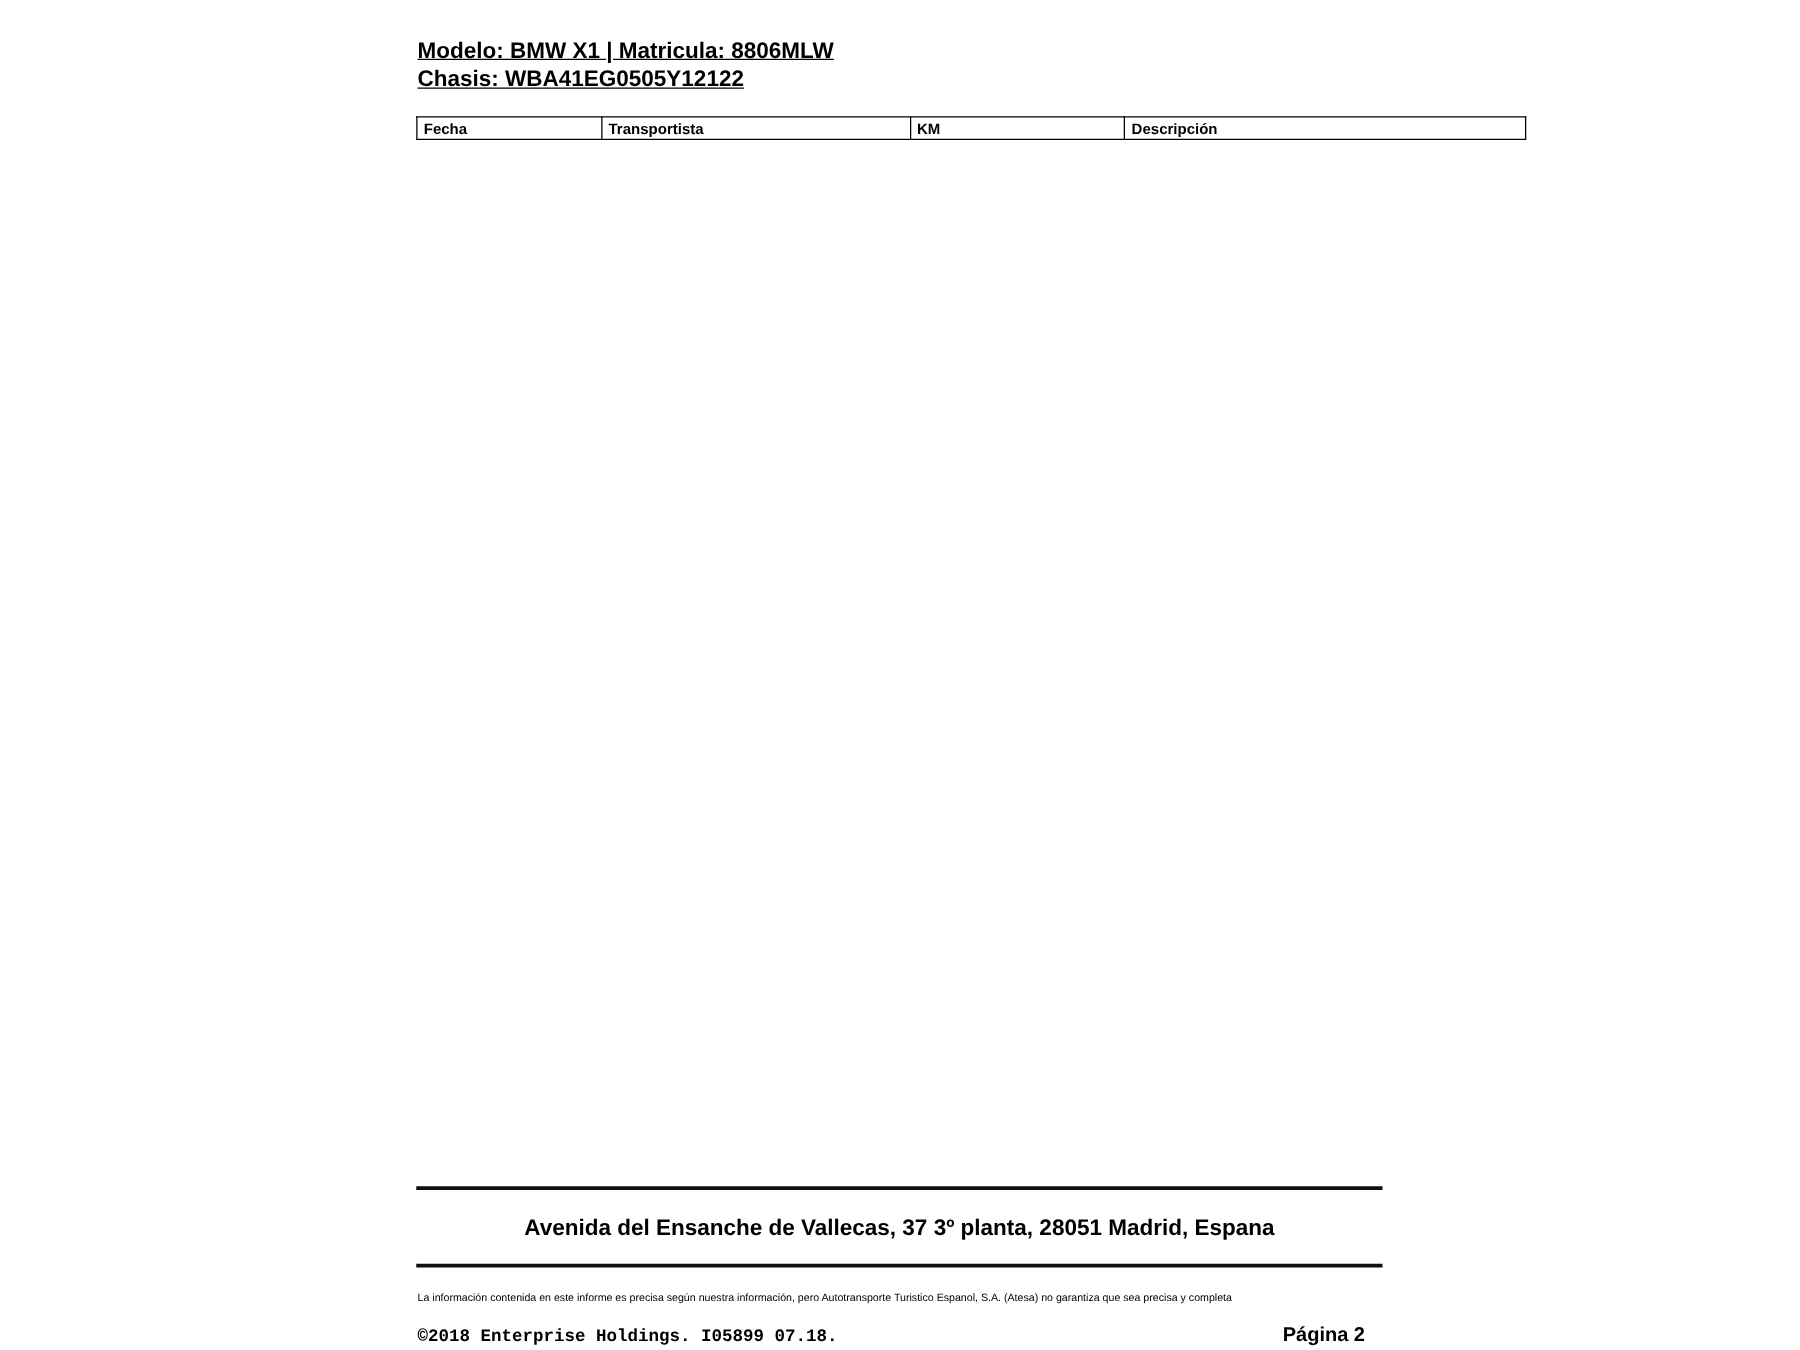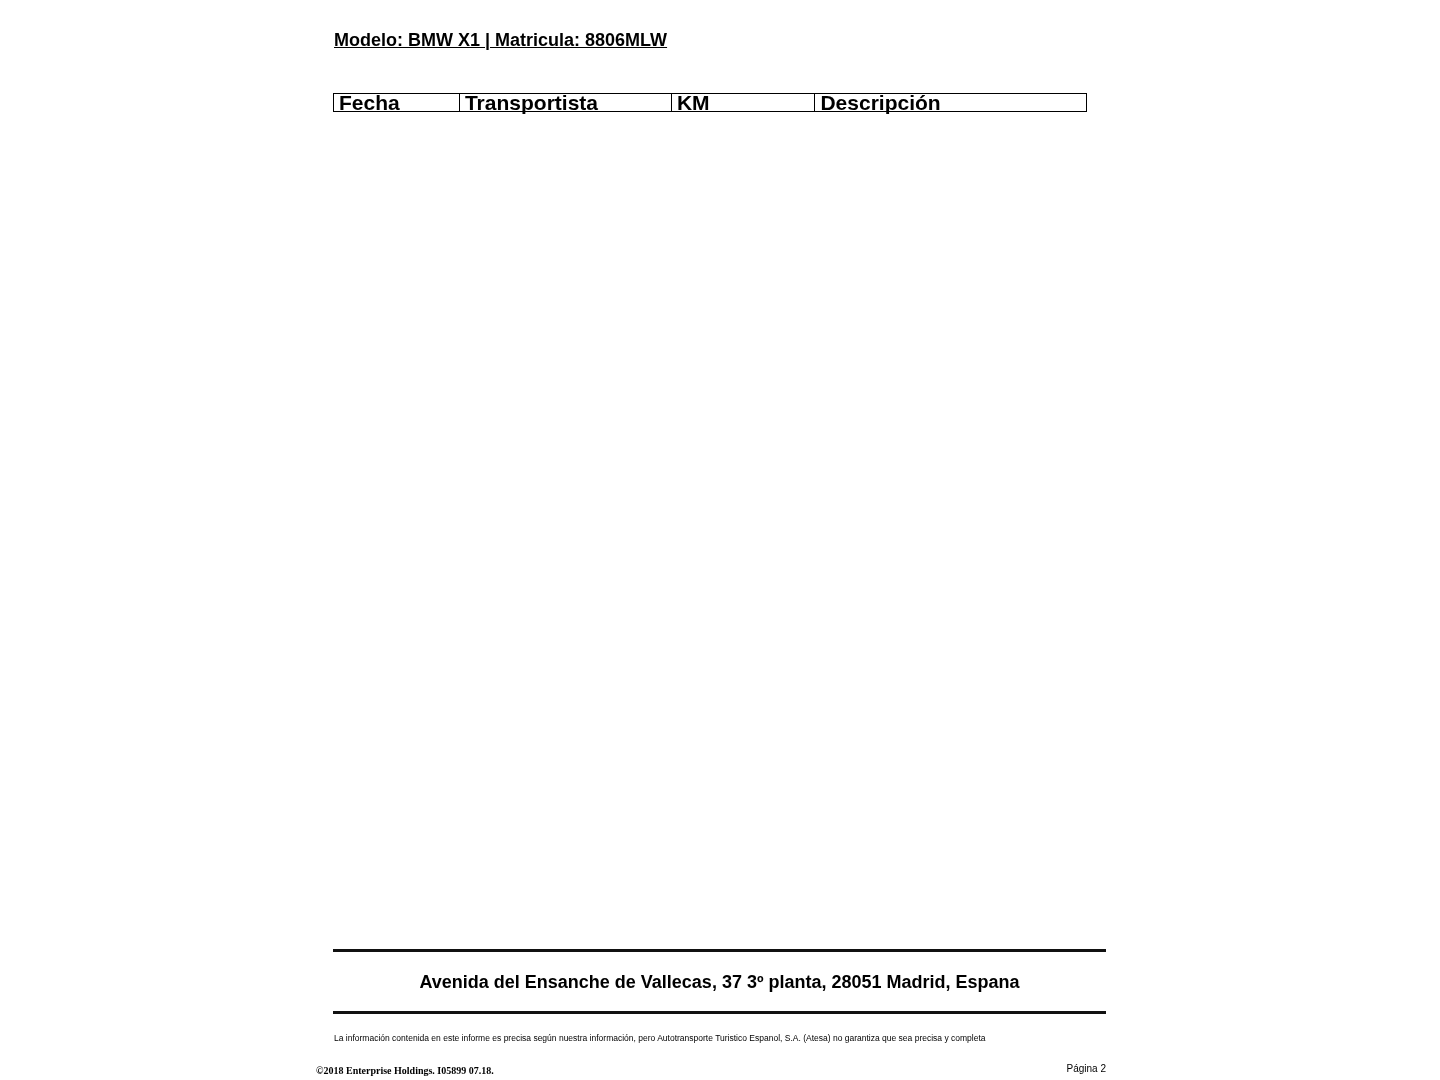--- a/index.html
+++ b/index.html
@@ -25,24 +25,24 @@
       font-family: "Liberation Sans", sans-serif;
       font-weight: bold;
       font-size: 18px;
       line-height: 23px;
       white-space: nowrap;
     }
     table.records {
       position: absolute;
       left: 333px;
       top: 93px;
-      width: 754px;
+      width: 888px;
       border-collapse: collapse;
       font-family: "Liberation Sans", sans-serif;
-      font-size: 21px;
+      font-size: 12px;
     }
     table.records th, table.records td {
       border: 1px solid #000;
       padding: 0 5px;
       height: 17px;
       line-height: 16px;
       text-align: left;
       vertical-align: middle;
       white-space: nowrap;
     }
@@ -78,44 +78,45 @@
       position: absolute;
       left: 334px;
       top: 1033px;
       font-size: 8.5px;
       line-height: 11px;
       white-space: nowrap;
       font-family: "Liberation Sans", sans-serif;
     }
     .copyright {
       position: absolute;
-      left: 316px;
+      left: 334px;
       top: 1065px;
-      font-size: 10px;
+      font-size: 14px;
       font-weight: bold;
       line-height: 11px;
       white-space: nowrap;
-      font-family: Liberation Serif, serif;
+      font-family: Liberation Mono, monospace;
     }
     .page-num {
       position: absolute;
-      right: 334px;
+      right: 348px;
       top: 1061px;
-      font-size: 10px;
-      font-weight: normal;
+      font-size: 16px;
+      font-weight: bold;
       line-height: 15px;
       white-space: nowrap;
       font-family: "Liberation Sans", sans-serif;
     }
   </style>
 </head>
 <body>
 
 <div class="header">
   <div class="header-line">Modelo: BMW X1 | Matricula: 8806MLW</div>
+  <div class="header-line">Chasis: WBA41EG0505Y12122</div>
 </div>
 
 <table class="records">
   <colgroup>
     <col class="c1">
       <col class="c2">
       <col class="c3">
       <col class="c4">
   </colgroup>
   <thead>

